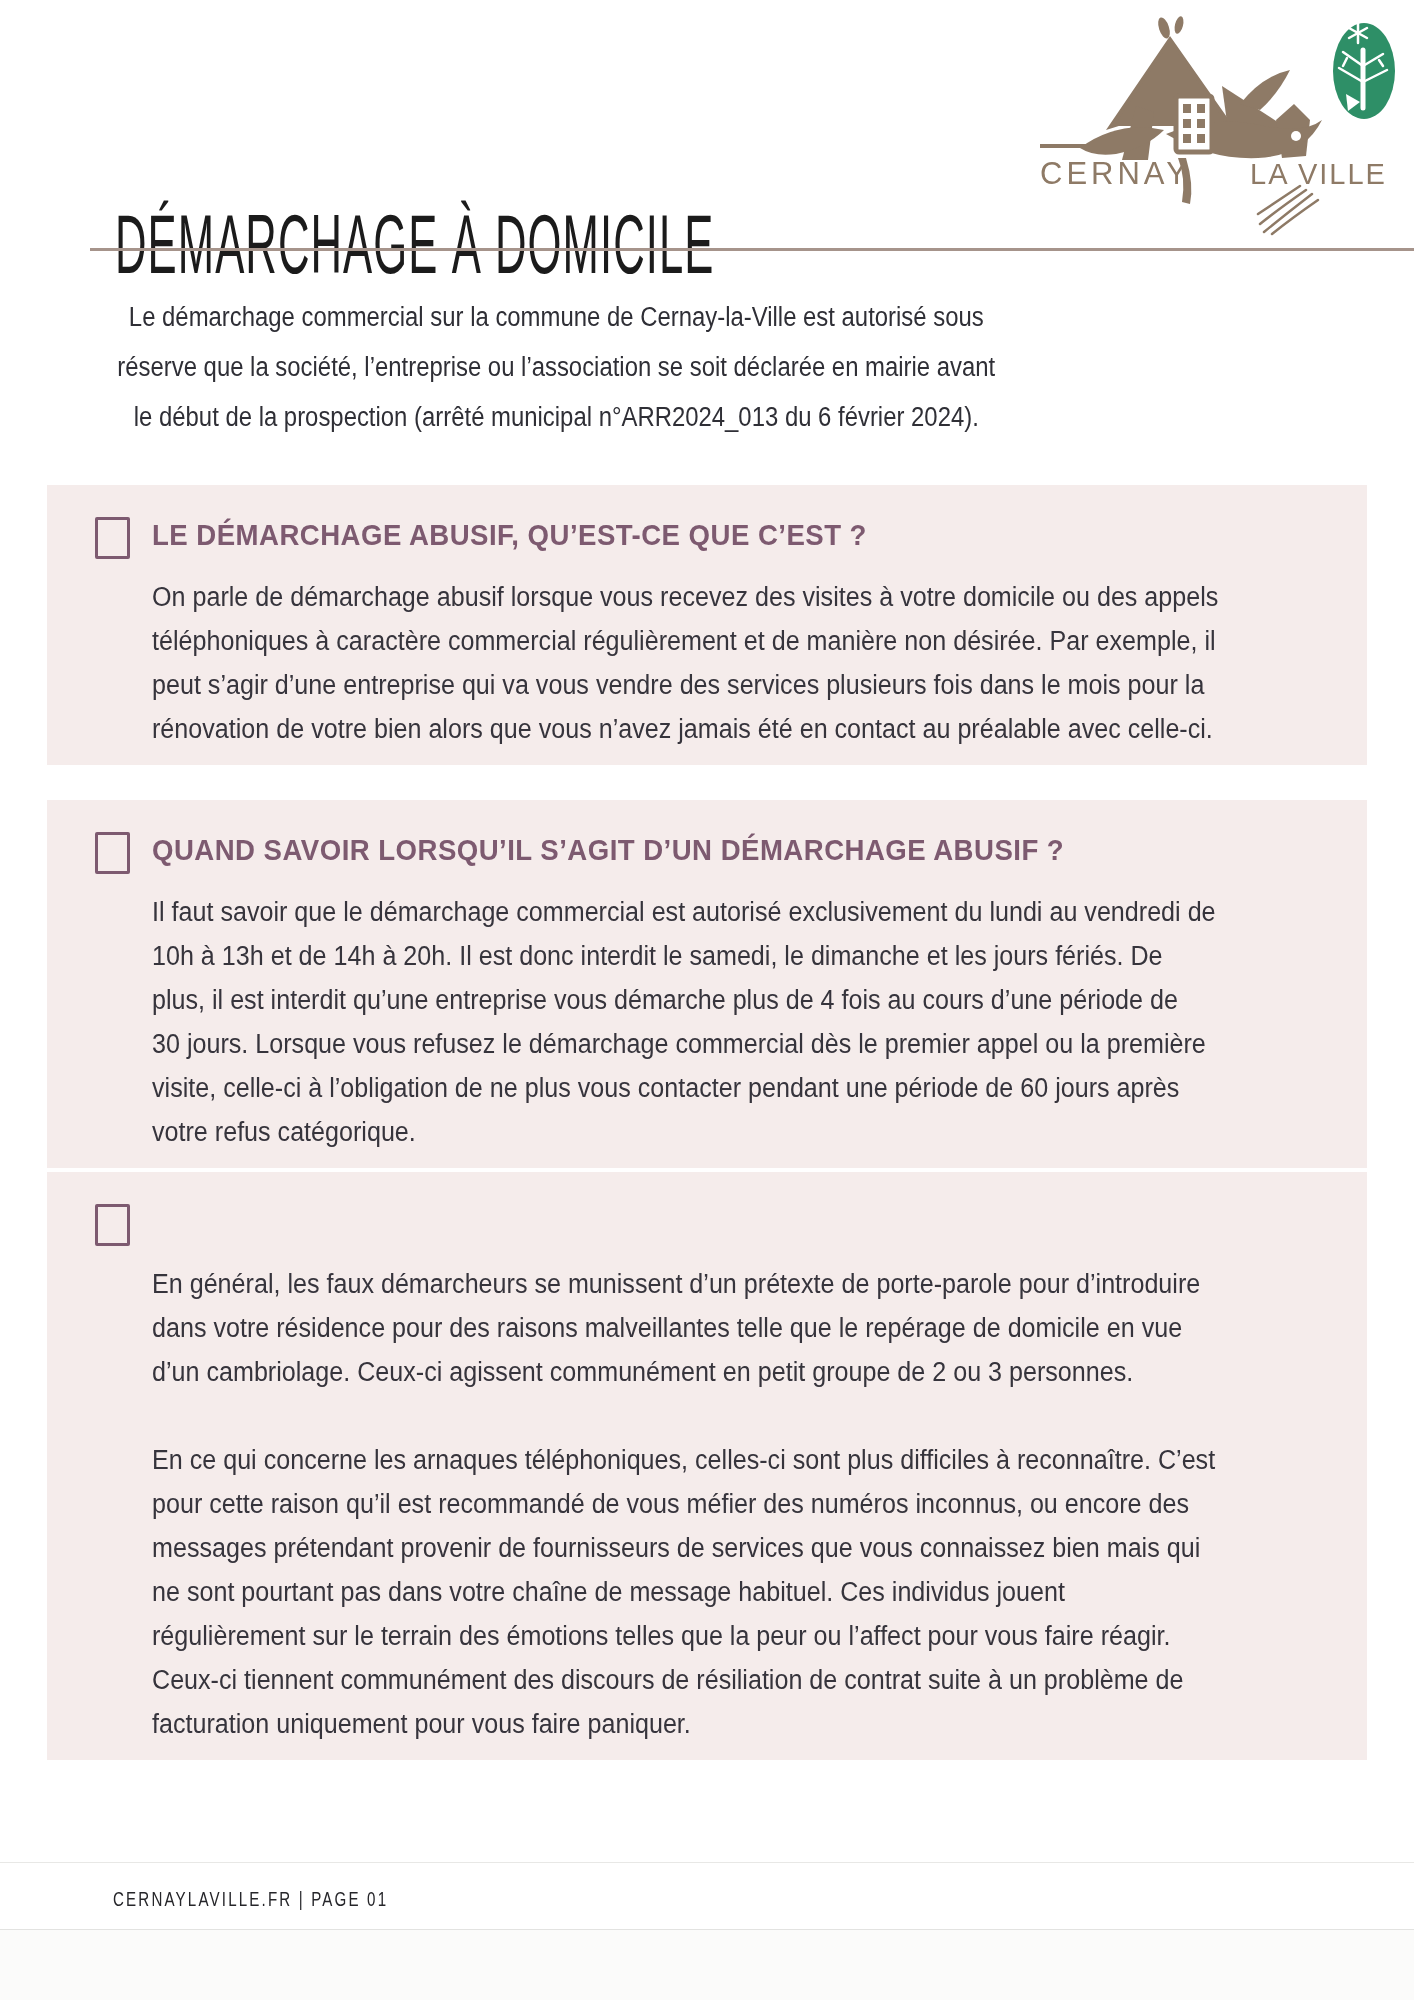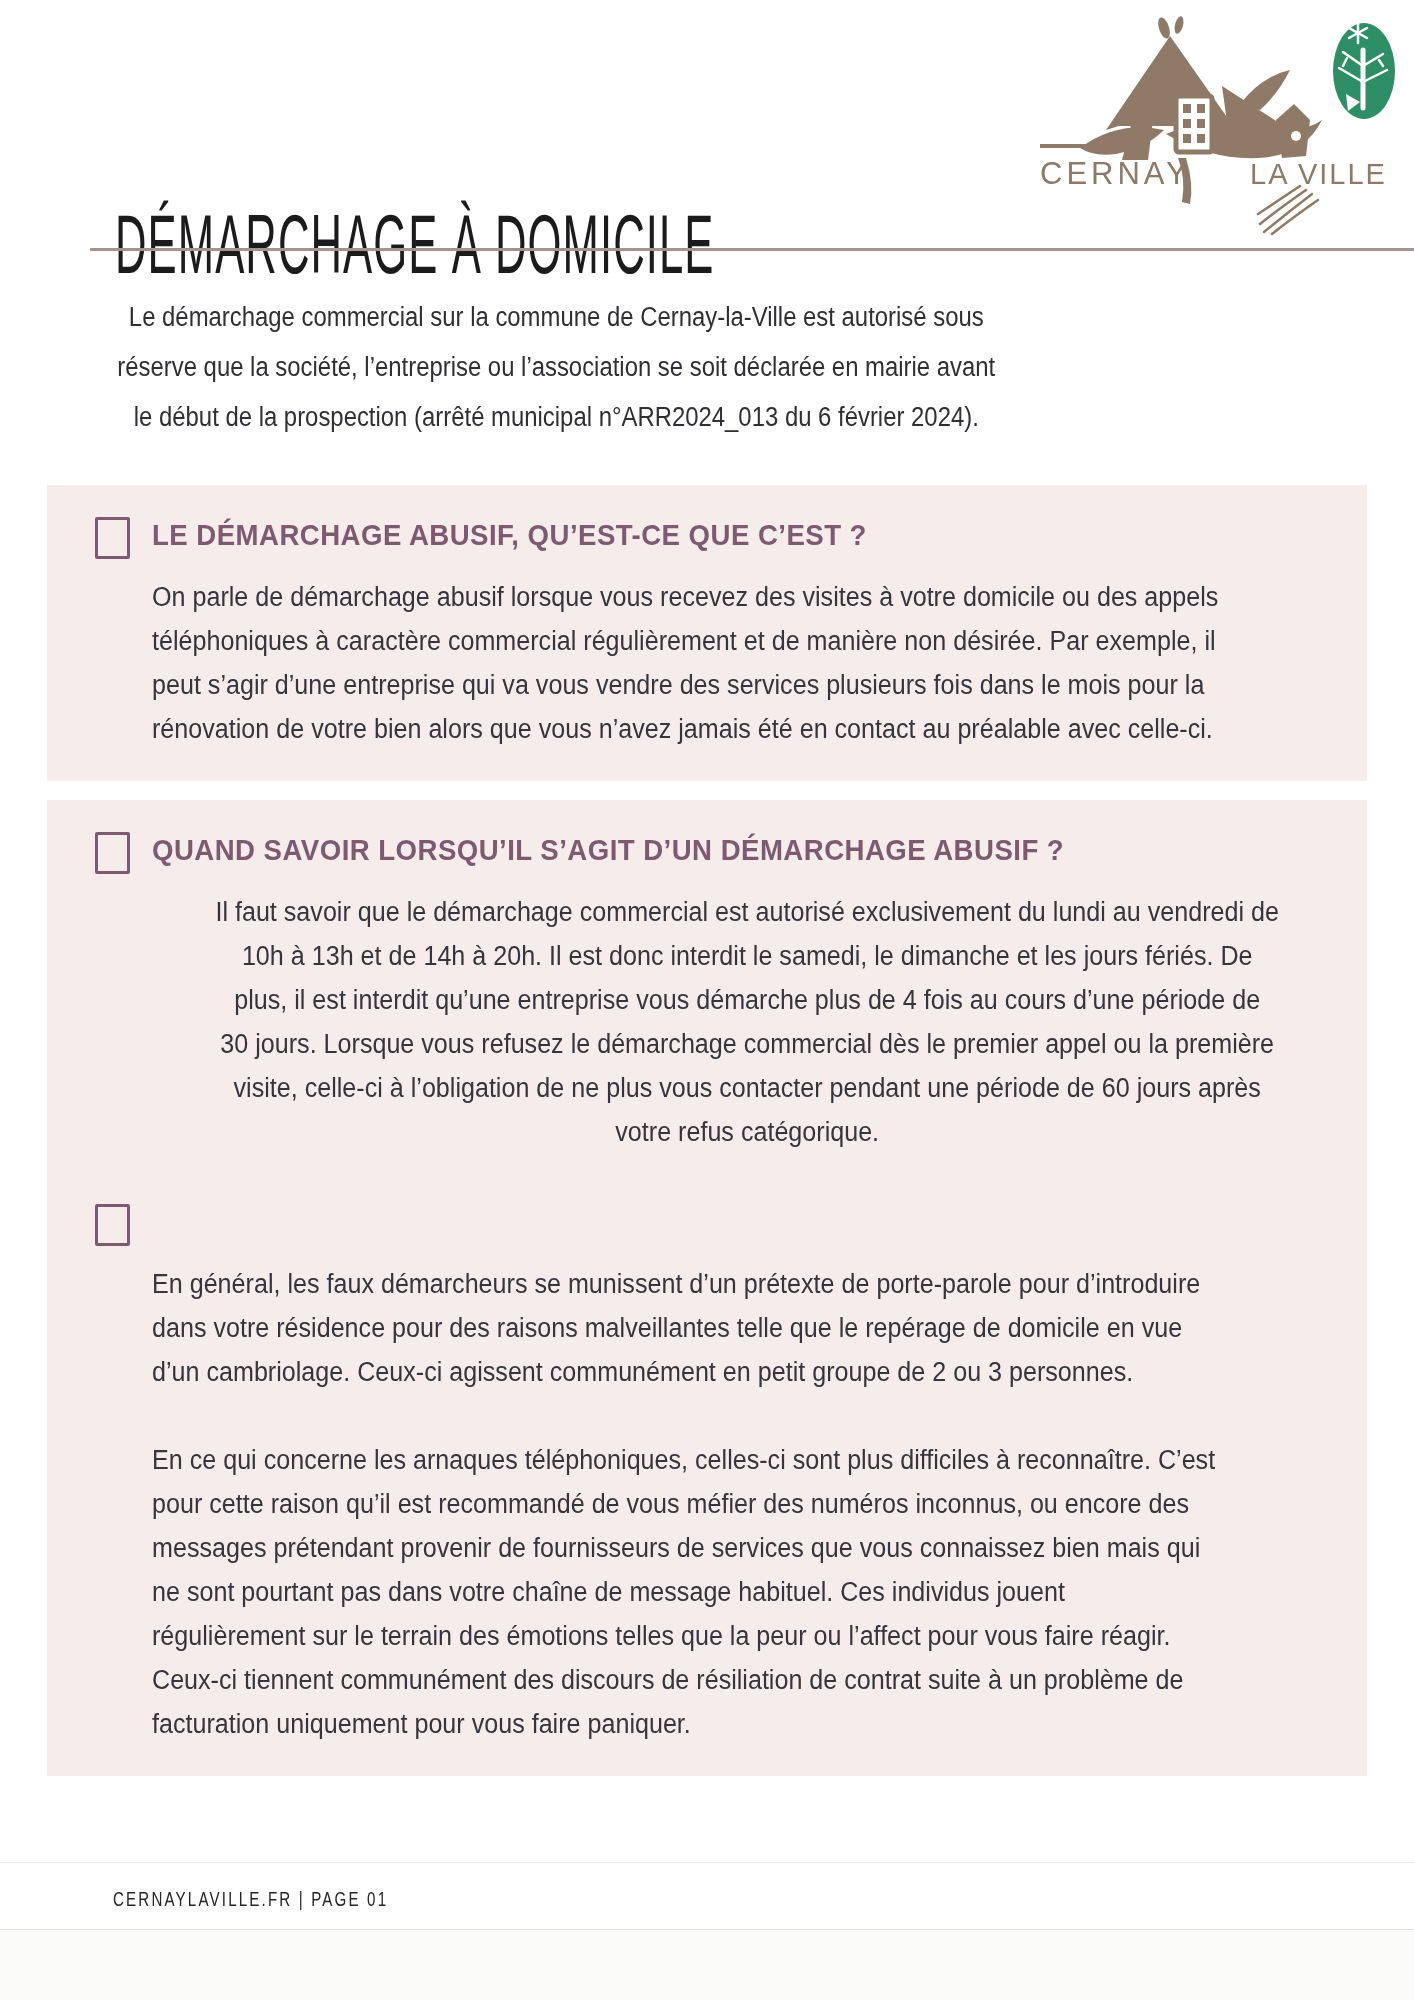--- a/index.html
+++ b/index.html
@@ -49,24 +49,24 @@
     color:#2f2f36;
   }
   .intro div{white-space:nowrap;}
   
   .info-box{
     position:absolute;
     left:47px;
     width:1320px;
     background:#f5eceb;
     box-sizing:border-box;
-    padding:30px 40px 30px 48px;
+    padding:30px 40px 14px 48px;
   }
   .box-1{top:485px;}
-  .box-2{top:800px;text-align:center;}
+  .box-2{top:800px;}
   .box-3{top:1172px;}
   .section-head{
     display:flex;
     align-items:flex-start;
     gap:22px;
     margin-bottom:16px;
   }
   .checkbox{
     flex:0 0 auto;
     width:35px; height:42px;

